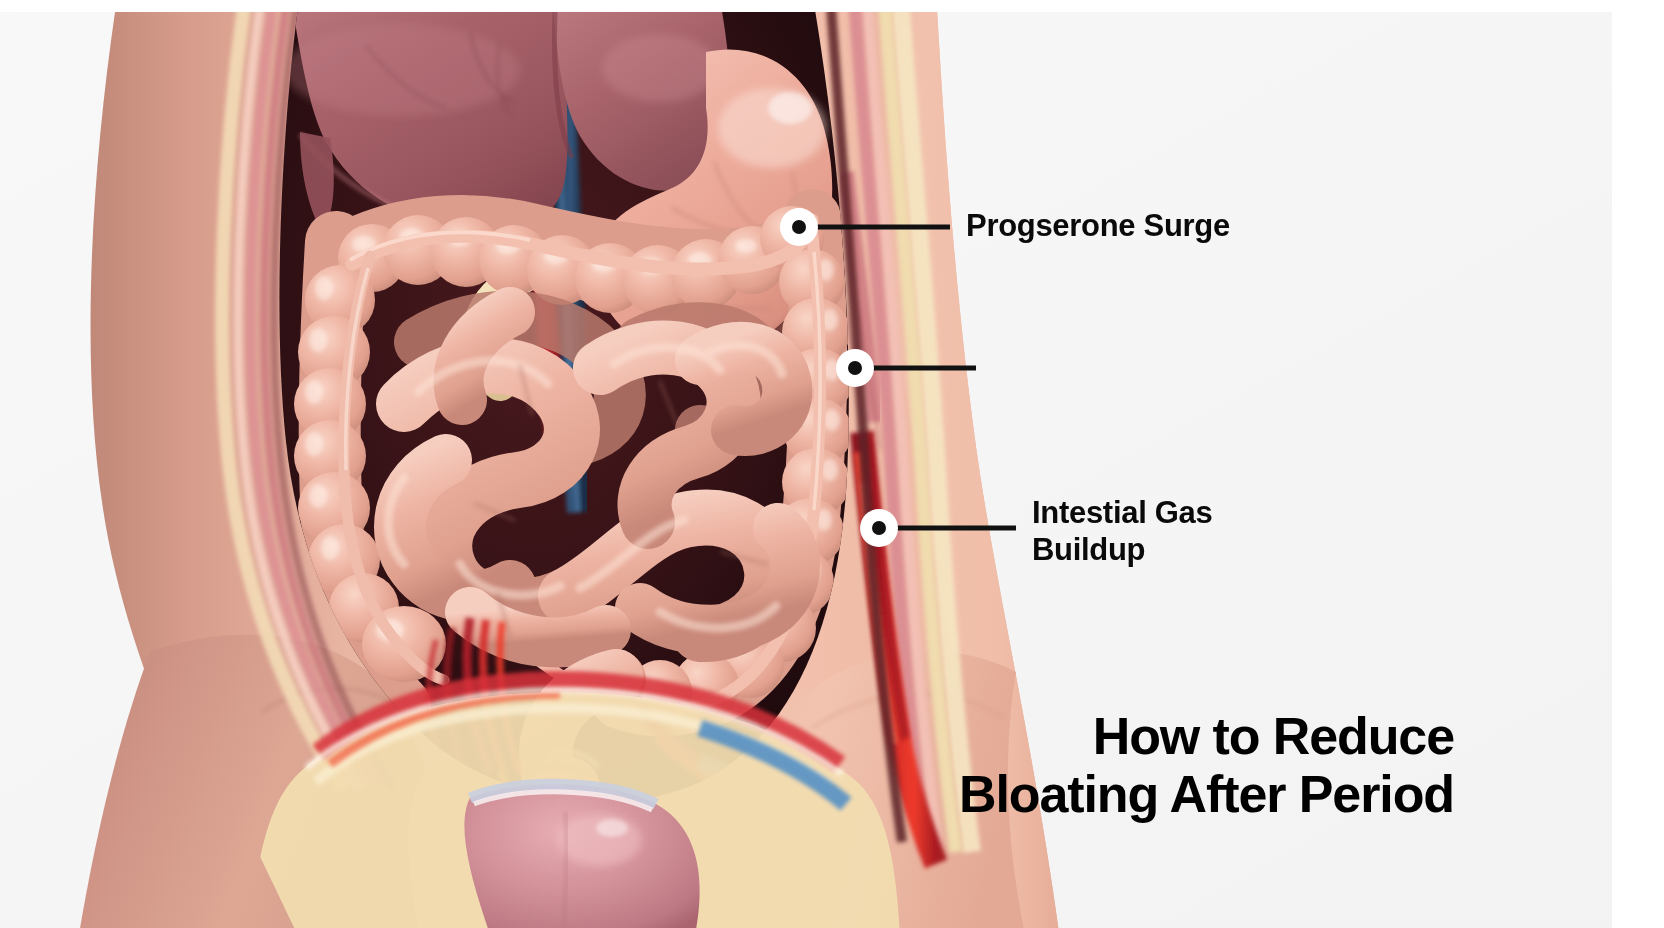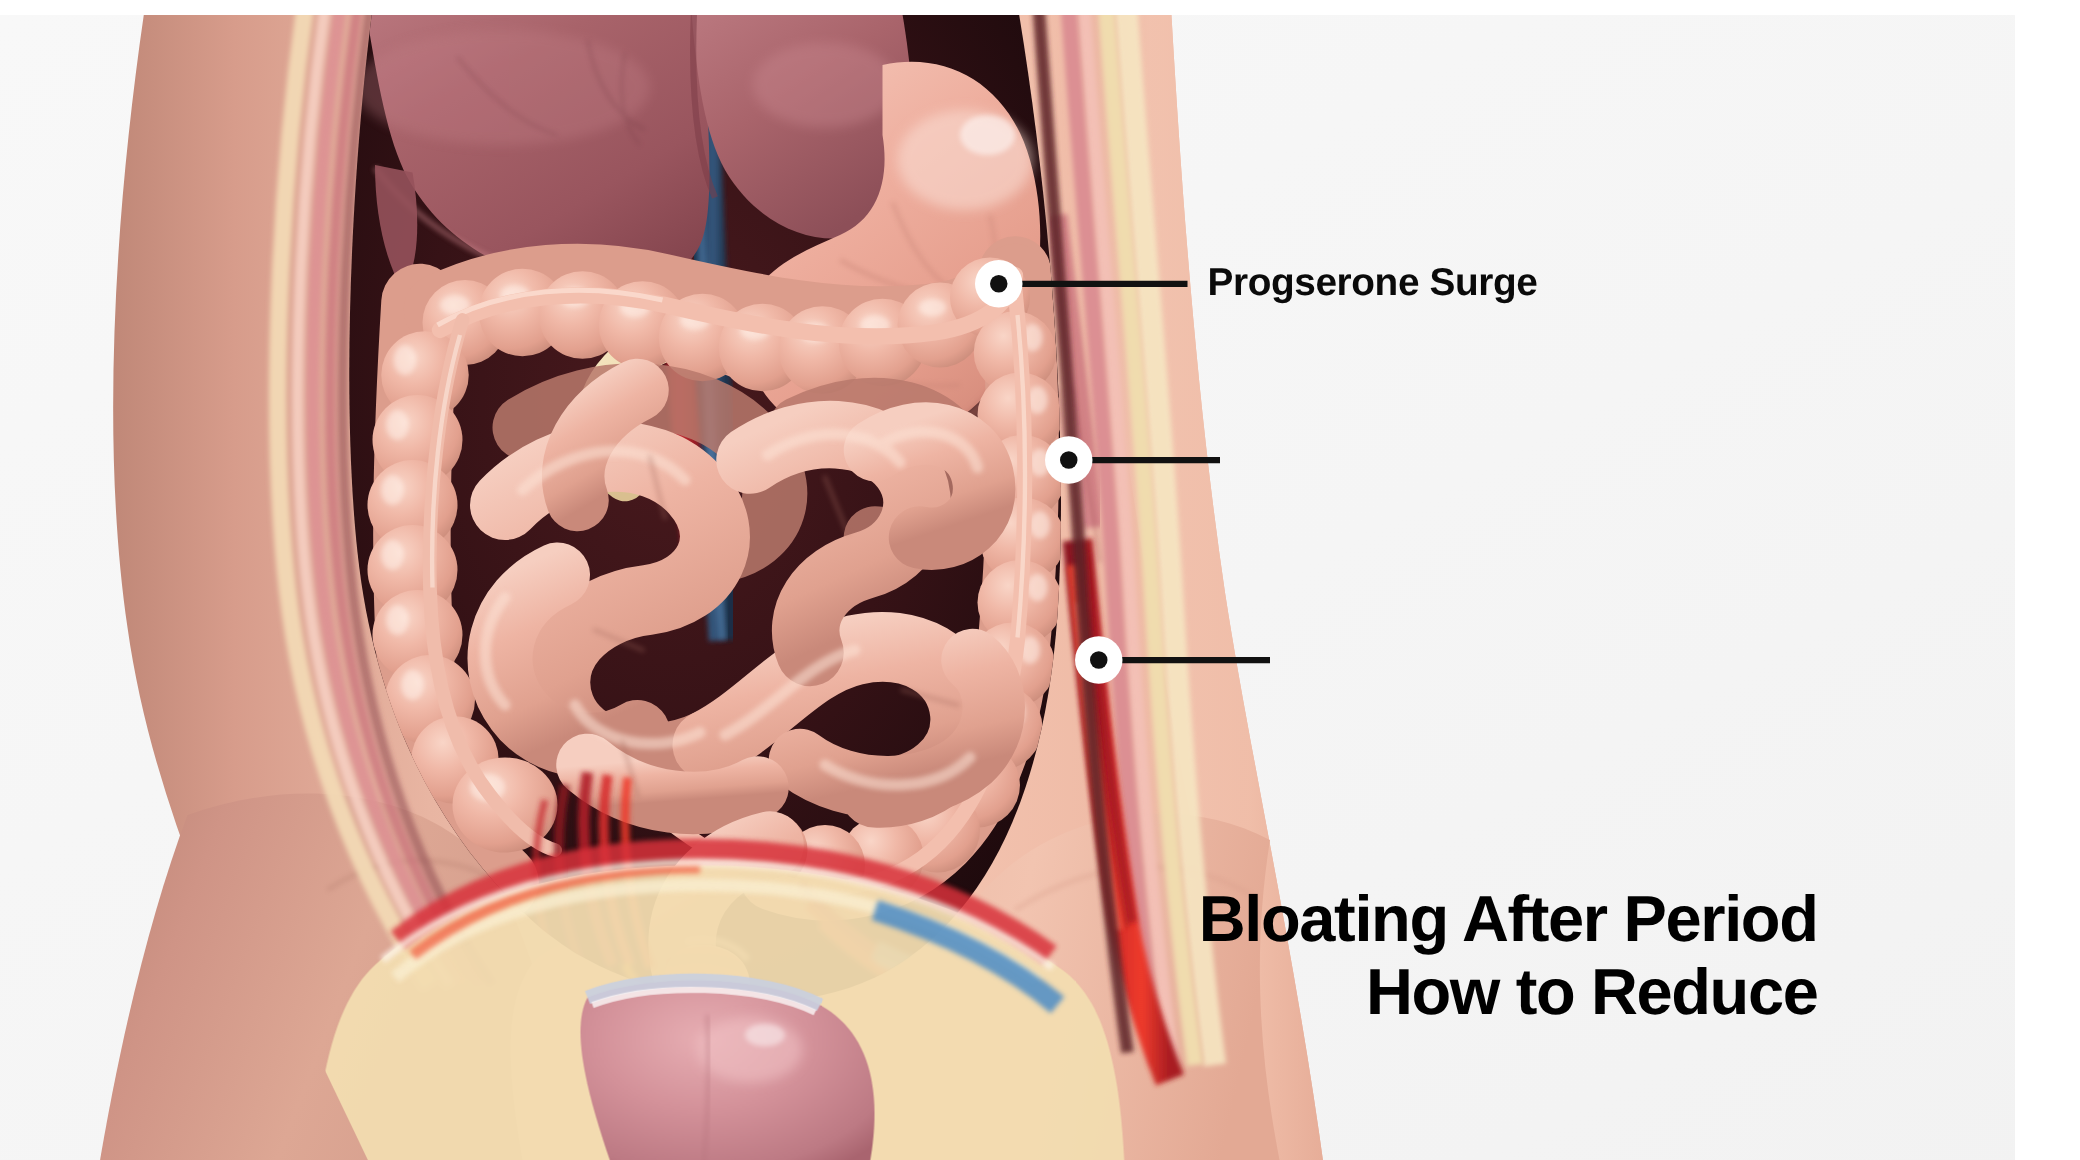--- a/index.html
+++ b/index.html
@@ -585,19 +585,21 @@
       <g>
         <circle cx="879" cy="516" r="19" fill="#ffffff"></circle>
         <circle cx="879" cy="516" r="7" fill="#111111"></circle>
       </g>
     </g>
   </svg>
 
   <div class="callout-label" id="label-0">Progserone Surge</div>
 
 
+  <div class="callout-label" id="label-2">Intestial Gas
+Buildup</div>
 
   <div id="main-title">
+    <span class="tline">How to Reduce</span>
     <span class="tline">Bloating After Period</span>
-    <span class="tline">How to Reduce</span>
   </div>
 
 </div>
 
 </body></html>

